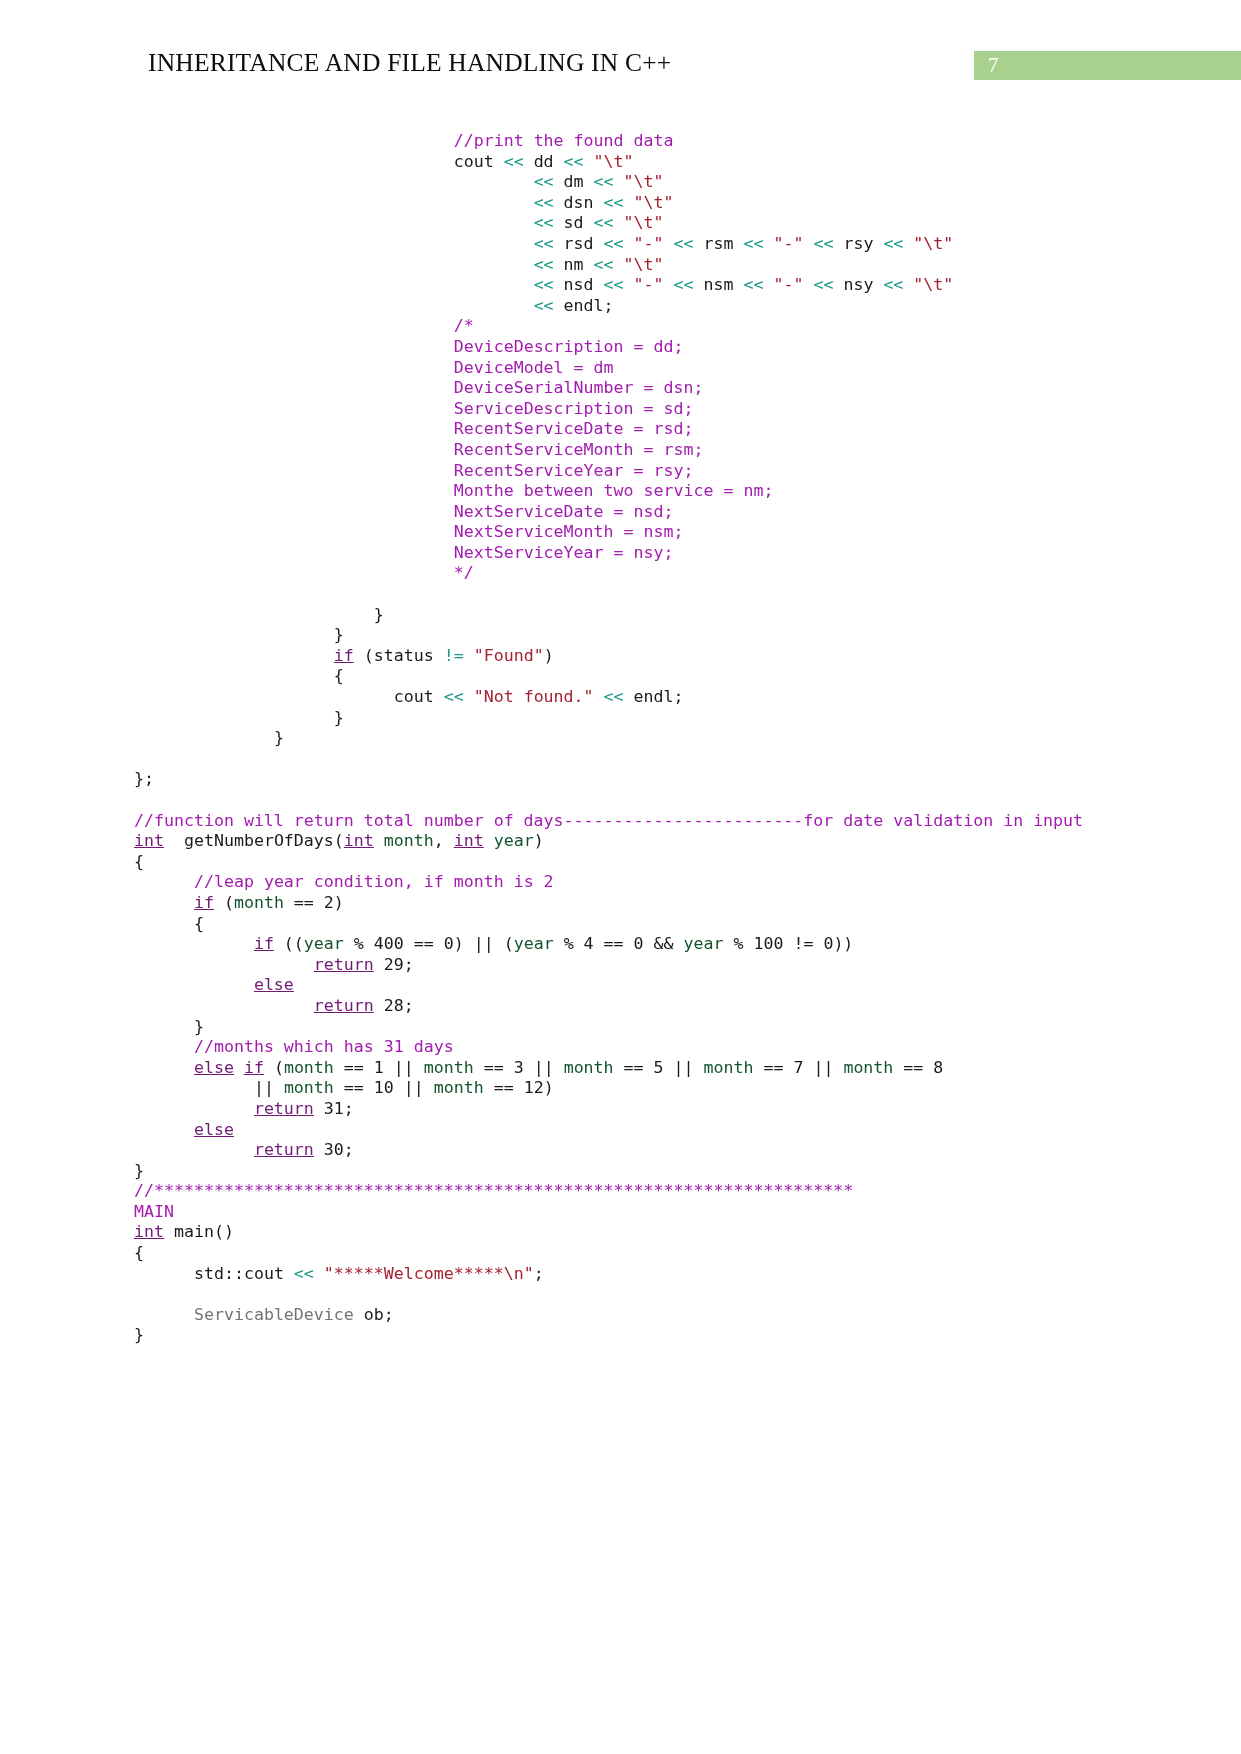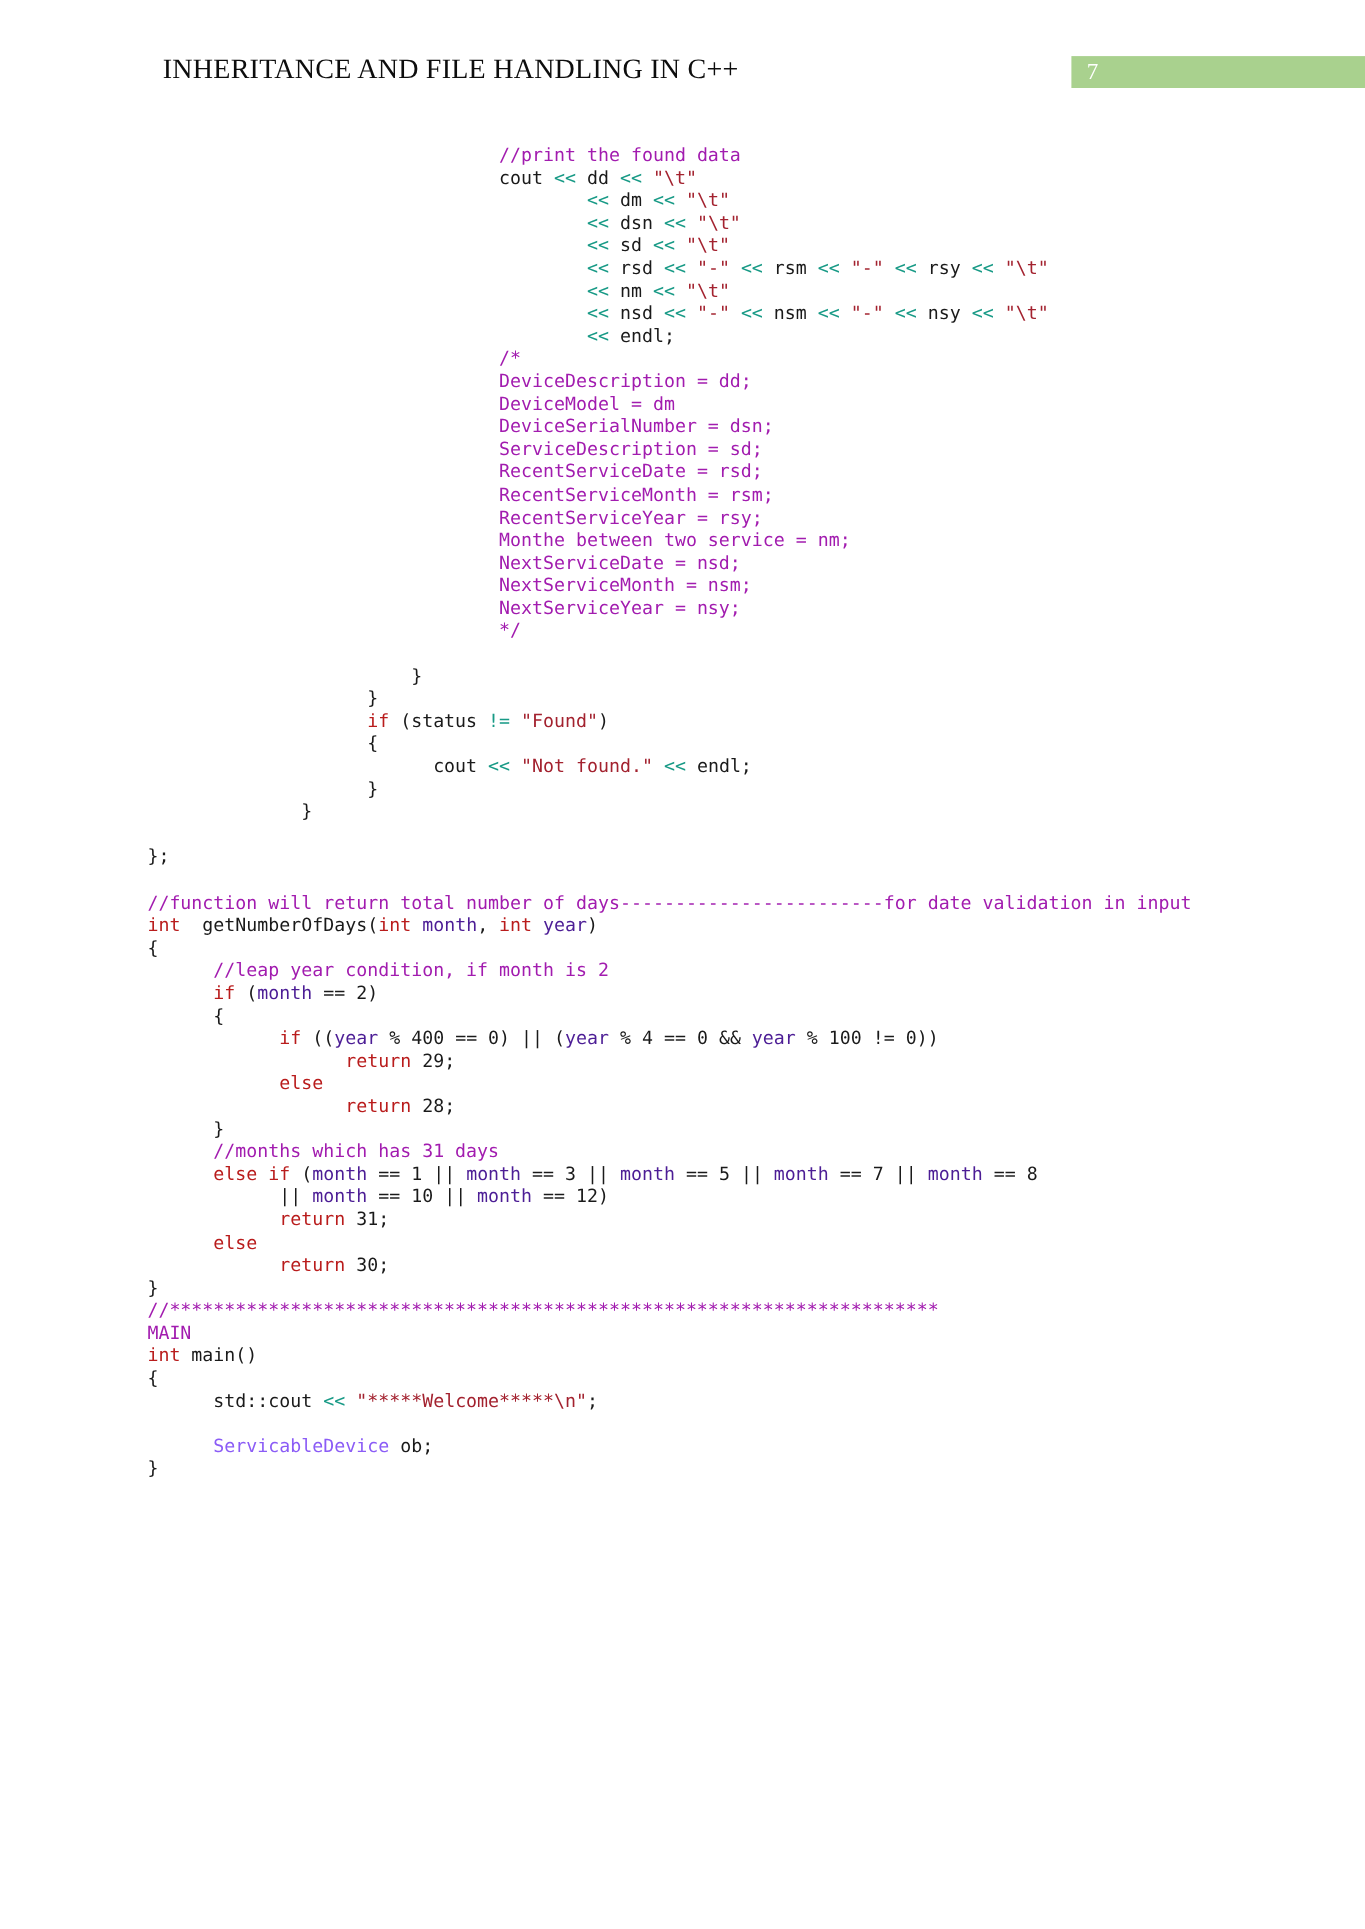--- a/index.html
+++ b/index.html
@@ -63,24 +63,24 @@
     color: #1a1a1a;
     white-space: pre-wrap;
     word-break: break-word;
     letter-spacing: 0px;
   }
   .code .ln { display: block; min-height: 20.6px; }
 
   
   .cmt  { color: #a21caf; }
   .str  { color: #a3222f; }
-  .kw   { color: #b91c1c; }
+  .kw   { color: #701a75; text-decoration: underline; }
   .op   { color: #189a86; }
-  .type { color: #8b5cf6; }
-  .var  { color: #4c1d95; }
+  .type { color: #737373; }
+  .var  { color: #14532d; }
   .pl   { color: #1a1a1a; }
 </style>
 </head>
 <body>
 
 <div class="page">
 
   <div class="header">
     <div class="header-title">INHERITANCE AND FILE HANDLING IN C++</div>
     <div class="page-badge">

